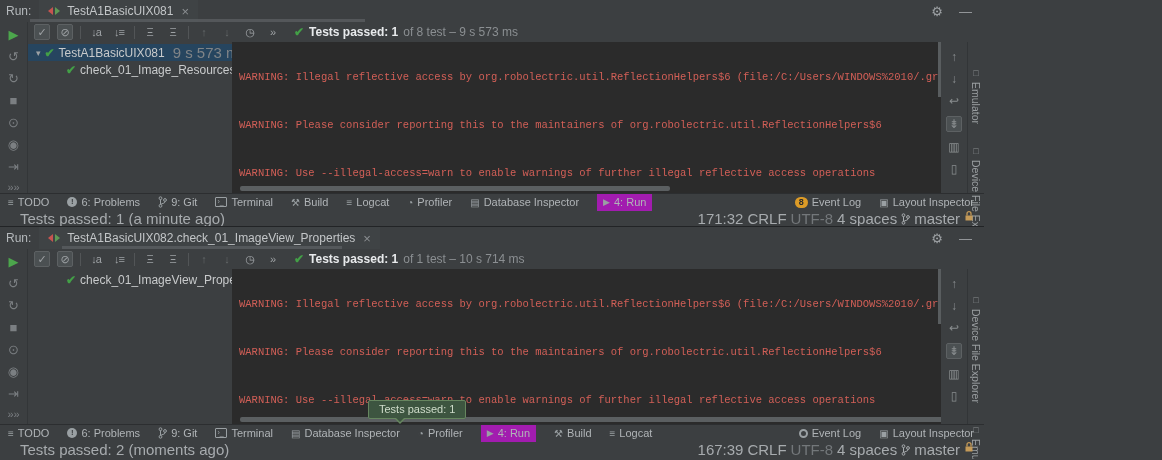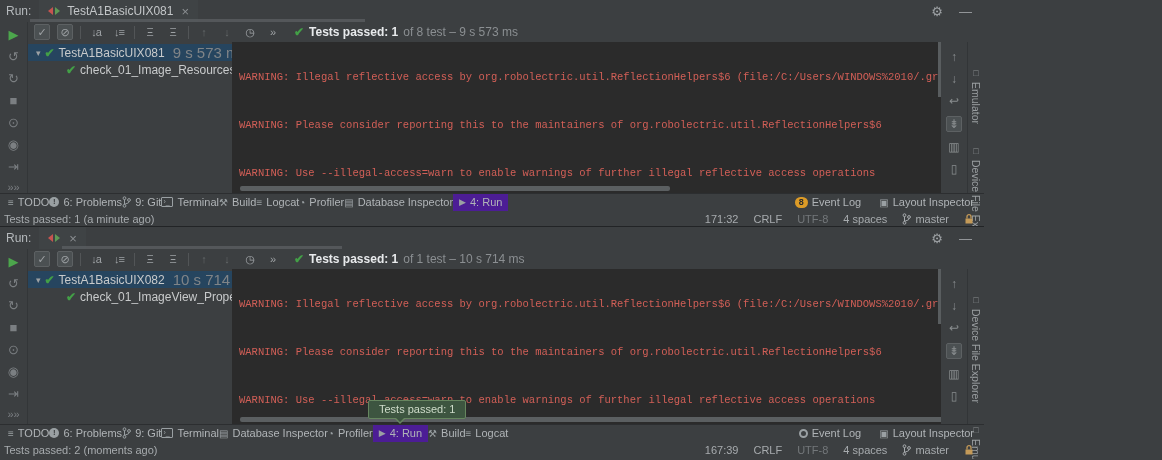--- a/index.html
+++ b/index.html
@@ -69,37 +69,37 @@
   .rightstrip .tg{background:#4b5052;border:1px solid #5d6163;border-radius:2px;min-width:16px;
     height:16px;display:inline-flex;align-items:center;justify-content:center}
 
   .dock{width:17px;flex-shrink:0;border-left:1px solid #323537;display:flex;flex-direction:column;
     align-items:center;gap:22px;padding-top:26px;color:#9a9ea1;font-size:10.5px}
   .dock .dlabel{writing-mode:vertical-rl;display:flex;align-items:center;gap:4px;white-space:nowrap}
   .dock .dico{font-size:9px;color:#8a8e90}
 
   
   .statusbar{height:17px;border-top:1px solid #2c2e30;display:flex;align-items:center;
-    font-size:11px;color:#b0b4b7;padding:0 10px 0 8px;white-space:nowrap}
+    font-size:11px;color:#b0b4b7;gap:18px;padding:0 10px 0 8px;white-space:nowrap}
   .sb-item{display:flex;align-items:center;gap:4px;height:17px}
-  .sb-item.active{background:#4c1d95;padding:0 6px}
+  .sb-item.active{background:#a21caf;padding:0 6px}
   .sb-ico{font-size:10px;color:#9aa0a3;display:inline-flex;align-items:center}
   .circle-ico{width:10px;height:10px;border-radius:50%;background:#9aa0a3;color:#3c3f41;
     font-size:8px;font-weight:bold;line-height:10px;text-align:center;display:inline-block}
   .termbox{width:12px;height:10px;border:1px solid #9aa0a3;border-radius:1px;font-size:7px;
     color:#9aa0a3;line-height:8px;padding-left:1px;display:inline-block}
   .ring{width:9px;height:9px;border:2px solid #9aa0a3;border-radius:50%;display:inline-block}
   .badge{background:#dc9b27;color:#2b2b2b;border-radius:7px;font-size:9px;font-weight:bold;
     padding:0 4px;line-height:11px;display:inline-block}
   .sb-right{margin-left:auto;display:flex;gap:18px;align-items:center}
 
   
-  .infobar{height:17px;display:flex;align-items:center;font-size:11px;color:#a7abae;
-    padding:0 10px 0 4px;white-space:nowrap}
-  .ib-right{margin-left:auto;display:flex;gap:15px;align-items:center}
+  .infobar{height:17px;display:flex;align-items:center;font-size:15px;color:#a7abae;
+    padding:0 10px 0 20px;white-space:nowrap}
+  .ib-right{margin-left:auto;display:flex;gap:4px;align-items:flex-start}
   .ib-dim{color:#73777a}
 
   
   .tooltip{position:absolute;left:368px;bottom:40px;background:#3d5540;border:1px solid #66865f;
     color:#cfdcca;font-size:11px;padding:2px 10px 3px;border-radius:2px;z-index:9}
   .tooltip::before{content:"";position:absolute;left:25px;top:100%;
     border:6px solid transparent;border-top-color:#66865f}
   .tooltip::after{content:"";position:absolute;left:26px;top:100%;margin-top:-1px;
     border:5px solid transparent;border-top-color:#3d5540}
 
@@ -327,20 +327,21 @@
 </div>
 
 <div class="panel p2" data-name="run-tool-window-uix082">
   <div class="tabrow" data-name="run-tab-bar">
     <span class="run-label" data-name="run-label">Run:</span>
     <div class="tab" data-name="run-tab-testa1basicuix082">
       <span class="runico" data-name="android-test-run-icon">
           <span class="lt"></span>
           <span class="rt"></span>
         </span>
+      <span data-name="run-tab-title">TestA1BasicUIX082.check_01_ImageView_Properties</span>
       <span class="tab-close" data-name="close-icon">×</span>
     </div>
     <div class="tab-underbar" data-name="tab-scrollbar" style="left:62px;width:280px"></div>
     <div class="hdr-icons">
       <span class="gi-gear" data-name="gear-icon"></span>
       <span class="gi-min" data-name="hide-panel-icon"></span>
     </div>
   </div>
 
   <div class="pbody">
@@ -372,27 +373,20 @@
         <span class="tbico" data-name="toolbar-more-icon">»</span>
         <div class="tb-status" data-name="test-run-status">
           <span class="green-check gi-checkmark" data-name="tests-passed-icon"></span>
           <span class="st-bold" data-name="tests-passed-text">Tests passed: 1</span>
           <span class="st-dim" data-name="tests-detail-text">of 1 test – 10 s 714 ms</span>
         </div>
       </div>
 
       <div class="content">
         <div class="tree" data-name="test-tree">
-          <div class="tree-row sel" data-name="test-tree-root-row">
-            <span class="chev gi-chev" data-name="chevron-down-icon"></span>
-            <span class="green-check gi-checkmark" data-name="test-passed-icon"></span>
-            <span class="t-name" data-name="test-class-name">TestA1BasicUIX082</span>
-            <span class="t-pkg" data-name="test-package">(org.aplas.basica</span>
-            <span class="t-dur" data-name="test-duration">10 s 714 ms</span>
-          </div>
           <div class="tree-row child" data-name="test-tree-child-row">
             <span class="green-check gi-checkmark" data-name="test-passed-icon"></span>
             <span class="t-name" data-name="test-method-name">check_01_ImageView_Properties</span>
 
           </div>
         </div>
 
         <div class="console" data-name="console-output">
           <div class="cinner">
             <div class="cline warn" data-name="console-line">WARNING: Illegal reflective access by org.robolectric.util.ReflectionHelpers$6 (file:/C:/Users/WINDOWS%2010/.gradle/caches/modules-2/files-2.</div>

